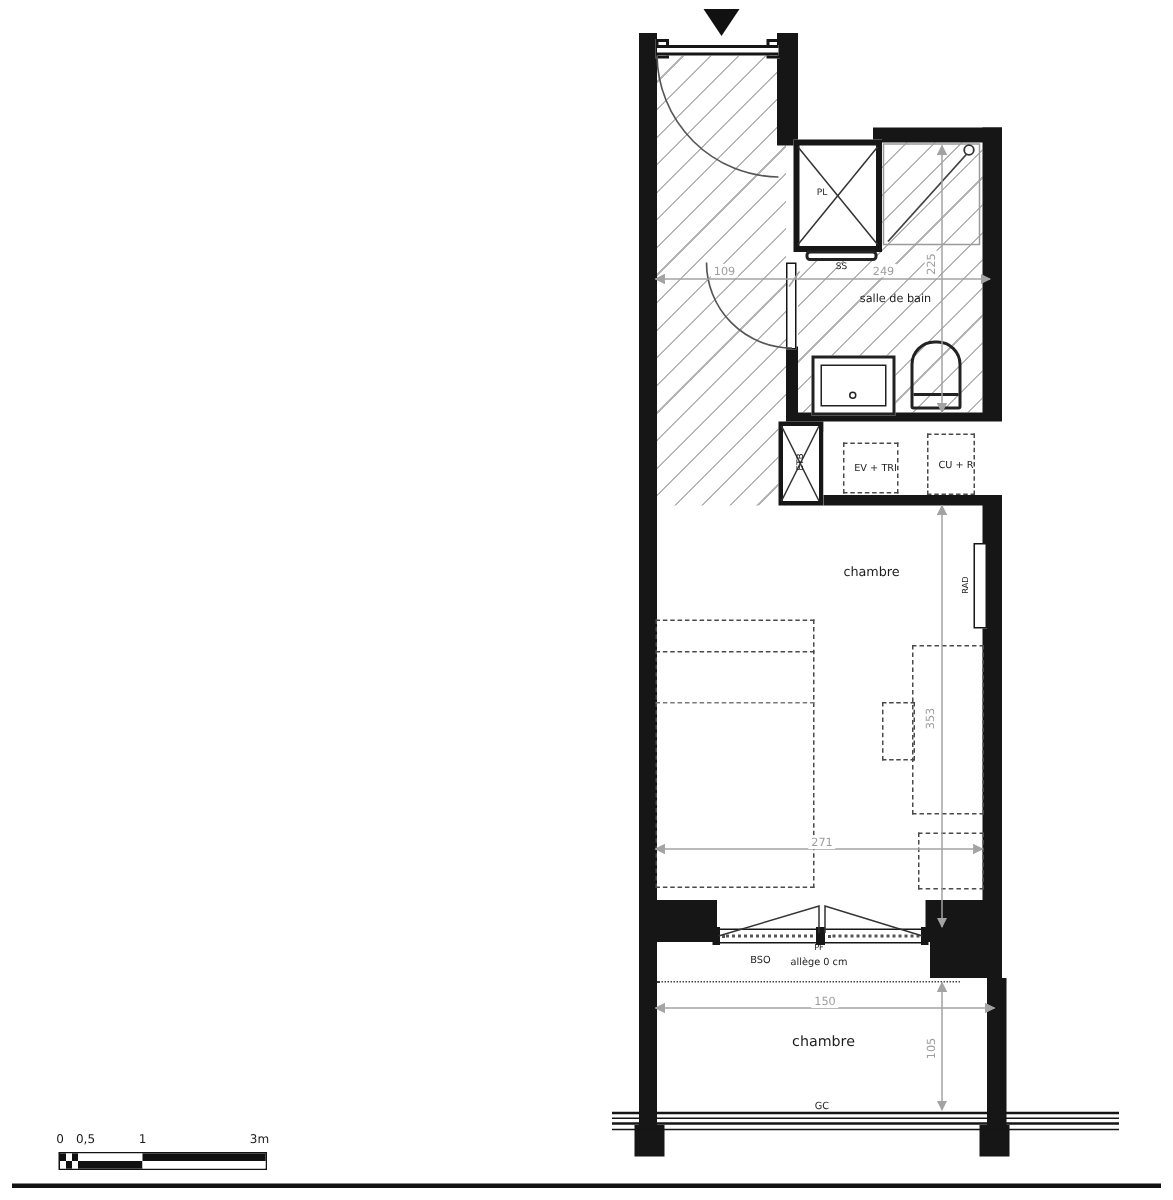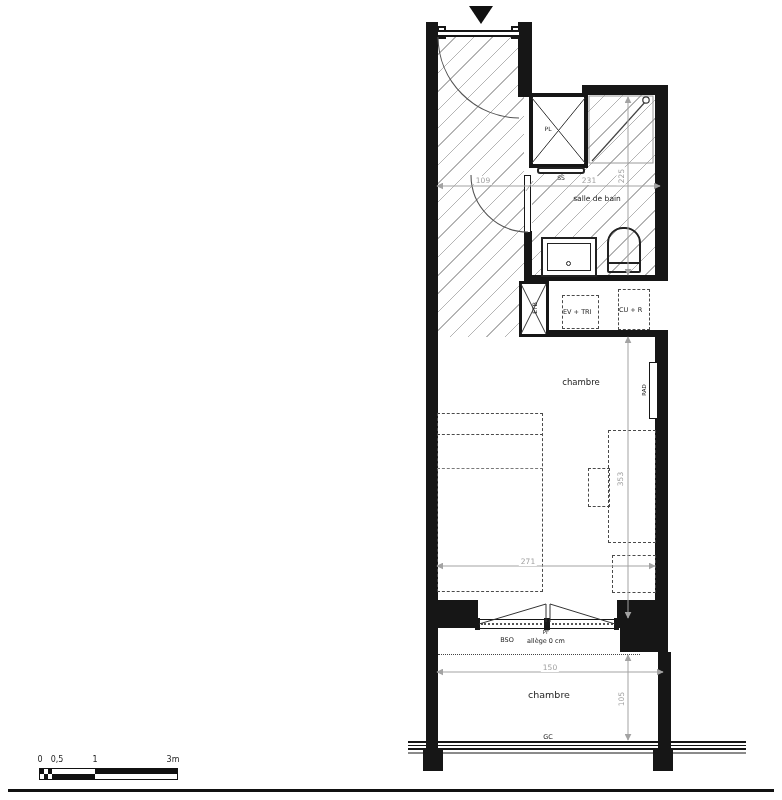--- a/index.html
+++ b/index.html
@@ -3,21 +3,21 @@
 <meta charset="utf-8">
 <style>
   html,body{margin:0;padding:0;background:#fff;}
   .page{position:relative;width:782px;height:800px;background:#fff;overflow:hidden;
         font-family:"DejaVu Sans","Liberation Sans",sans-serif;color:#1d1d1d;}
   .abs{position:absolute;box-sizing:border-box;}
   .wall{background:#161616;}
   .hatch{background:repeating-linear-gradient(135deg,transparent 0 12px,#b5b5b5 12px 13px);}
   .dash{border:1.3px dashed #4a4a4a;background:transparent;}
   .lbl{position:absolute;font-size:7.5px;white-space:nowrap;transform:translateX(-50%);color:#1d1d1d;}
-  .cen{display:flex;align-items:center;justify-content:flex-start;}
+  .cen{display:flex;align-items:center;justify-content:flex-end;}
   .dim{position:absolute;font-size:7.5px;color:#9e9e9e;white-space:nowrap;transform:translateX(-50%);background:#fff;padding:0 2px;}
   .rot{transform:translate(-50%,-50%) rotate(-90deg);}
   svg{position:absolute;left:0;top:0;}
   .sash{border:1.5px solid #161616;background:#fff;}
   .sash > div{margin:2.5px 2px 0 2px;border-top:2px dotted #555;}
   .scale-row{display:flex;height:5px;}
 </style>
 </head>
 <body>
 
@@ -135,23 +135,23 @@
   <div class="lbl" style="left:548px;top:125px;font-size:6px;">PL</div>
   <div class="lbl" style="left:561px;top:174px;font-size:6px;">SS</div>
   <div class="lbl rot" style="left:534px;top:308px;font-size:6px;">ETB</div>
   <div class="lbl rot" style="left:644px;top:390px;font-size:5.5px;">RAD</div>
   <div class="lbl" style="left:546px;top:629px;font-size:5.5px;">PF</div>
   <div class="lbl" style="left:488px;top:636px;font-size:6.5px;padding-left:38px;">BSO</div>
   <div class="lbl" style="left:546px;top:637px;font-size:6.5px;">allège 0 cm</div>
   <div class="lbl" style="left:548px;top:733px;font-size:6.5px;">GC</div>
 
   <div class="dim" style="left:483px;top:176px;">109</div>
-  <div class="dim" style="left:589px;top:176px;">231</div>
+  <div class="dim" style="left:589px;top:176px;">249</div>
   <div class="dim rot" style="left:621px;top:176px;">225</div>
-  <div class="dim" style="left:528px;top:557px;">271</div>
+  <div class="dim" style="left:548px;top:557px;">271</div>
   <div class="dim rot" style="left:620px;top:479px;">353</div>
   <div class="dim" style="left:550px;top:663px;">150</div>
   <div class="dim rot" style="left:621px;top:699px;">105</div>
 
   <div class="lbl" style="left:40px;top:755px;font-size:8px;">0</div>
   <div class="lbl" style="left:57px;top:755px;font-size:8px;">0,5</div>
   <div class="lbl" style="left:95px;top:755px;font-size:8px;">1</div>
   <div class="lbl" style="left:173px;top:755px;font-size:8px;">3m</div>
   <div class="abs" style="left:39px;top:768px;width:139px;height:12px;border:1px solid #111;background:#fff;">
     <div class="scale-row">

